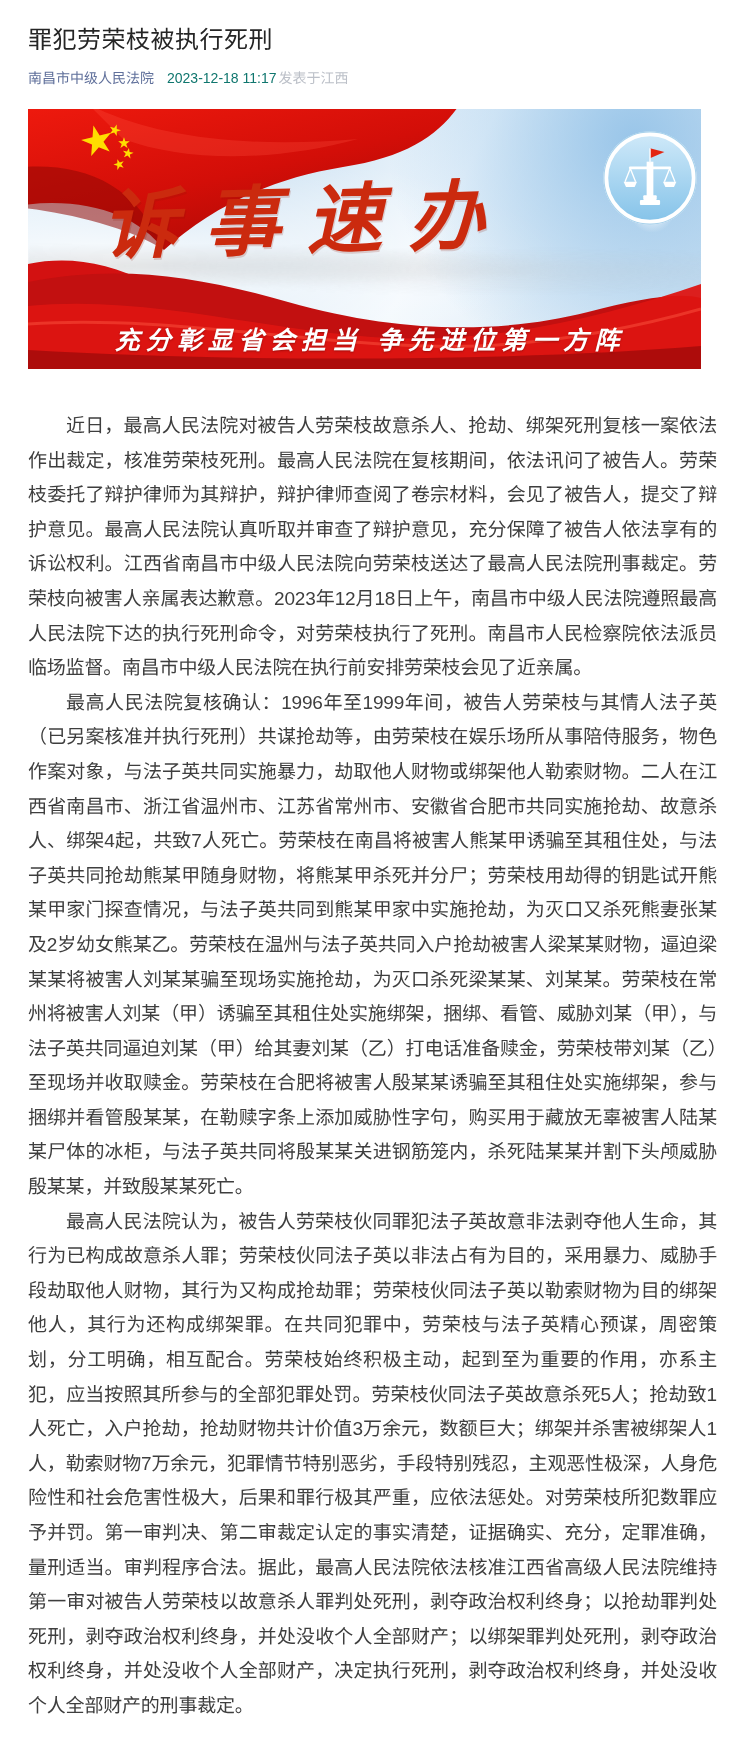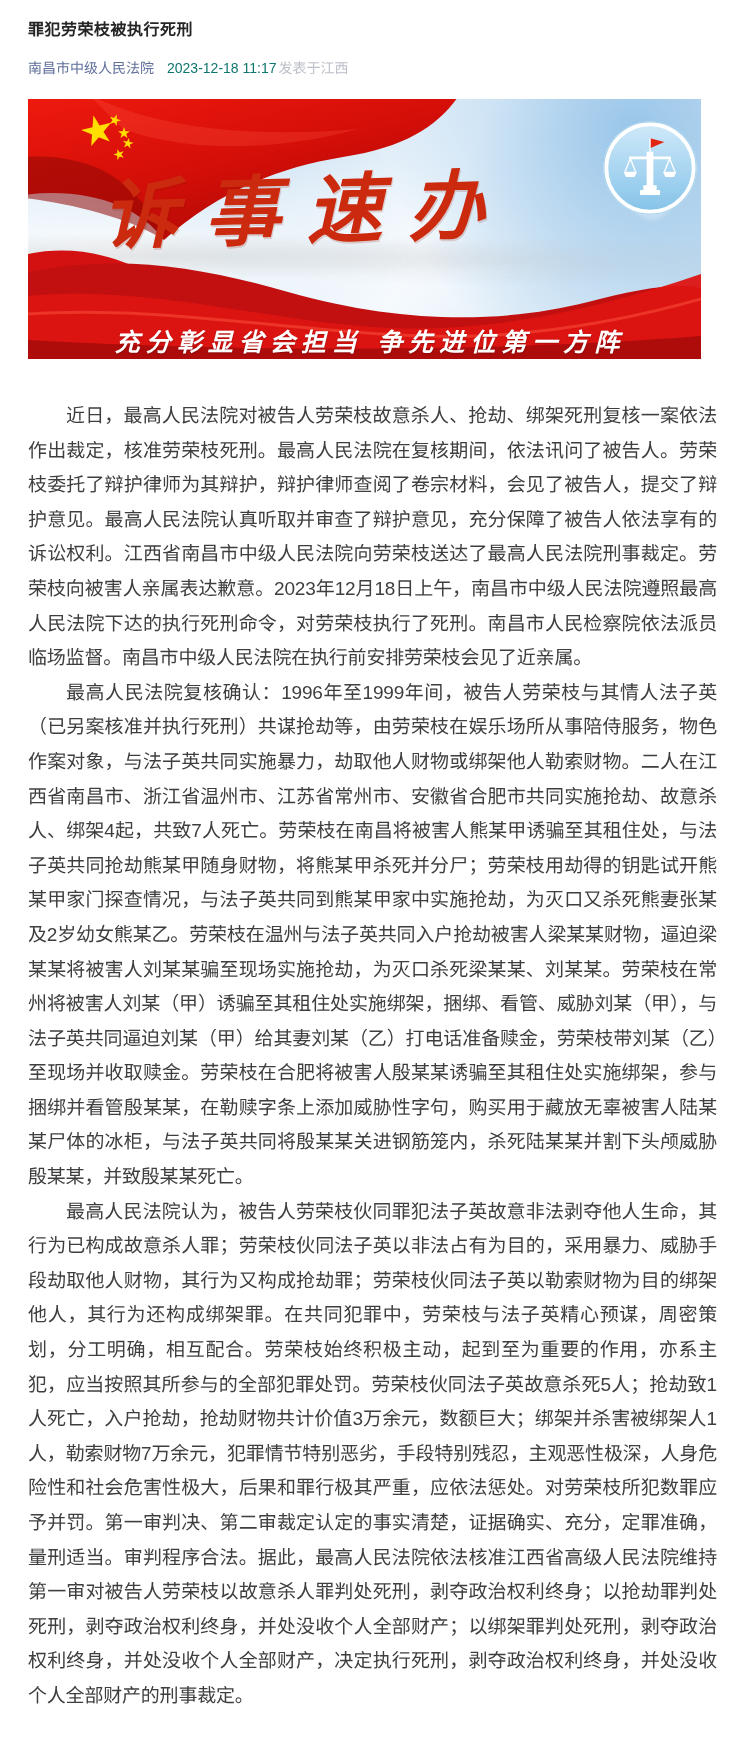--- a/index.html
+++ b/index.html
@@ -6,24 +6,24 @@
   html, body { background: #ffffff; }
   body {
     width: 729px;
     font-family: "Liberation Sans", "DejaVu Sans", sans-serif;
     -webkit-font-smoothing: antialiased;
   }
   .page { width: 729px; min-height: 1747px; position: relative; background: #fff; }
 
   
   .title {
-    margin: 14px 28px 0 28px;
-    font-size: 16px;
+    margin: 24px 28px 0 28px;
+    font-size: 24px;
     line-height: 32px;
-    font-weight: 700;
+    font-weight: 400;
     color: #252525;
     letter-spacing: 0.5px;
   }
   .meta {
     margin: 12px 28px 0 28px;
     font-size: 14px;
     line-height: 20px;
     display: flex;
     align-items: center;
   }
@@ -64,21 +64,21 @@
     font-size: 76px;
     line-height: 84px;
     letter-spacing: 26px;
     color: #cb2a0e;
     transform: rotate(-1.5deg);
     text-shadow: 1px 2px 0 rgba(140,20,5,0.18);
     white-space: nowrap;
   }
   .slogan {
     position: absolute;
-    left: 0; right: 0; bottom: 1px;
+    left: 0; right: 0; bottom: 13px;
     text-align: center;
     font-family: "DejaVu Serif", "Liberation Serif", serif;
     font-style: italic;
     font-weight: 700;
     font-size: 25px;
     letter-spacing: 6px;
     color: #ffffff;
     text-shadow: 0 1px 2px rgba(90,0,0,0.45);
     z-index: 5;
     white-space: nowrap;

